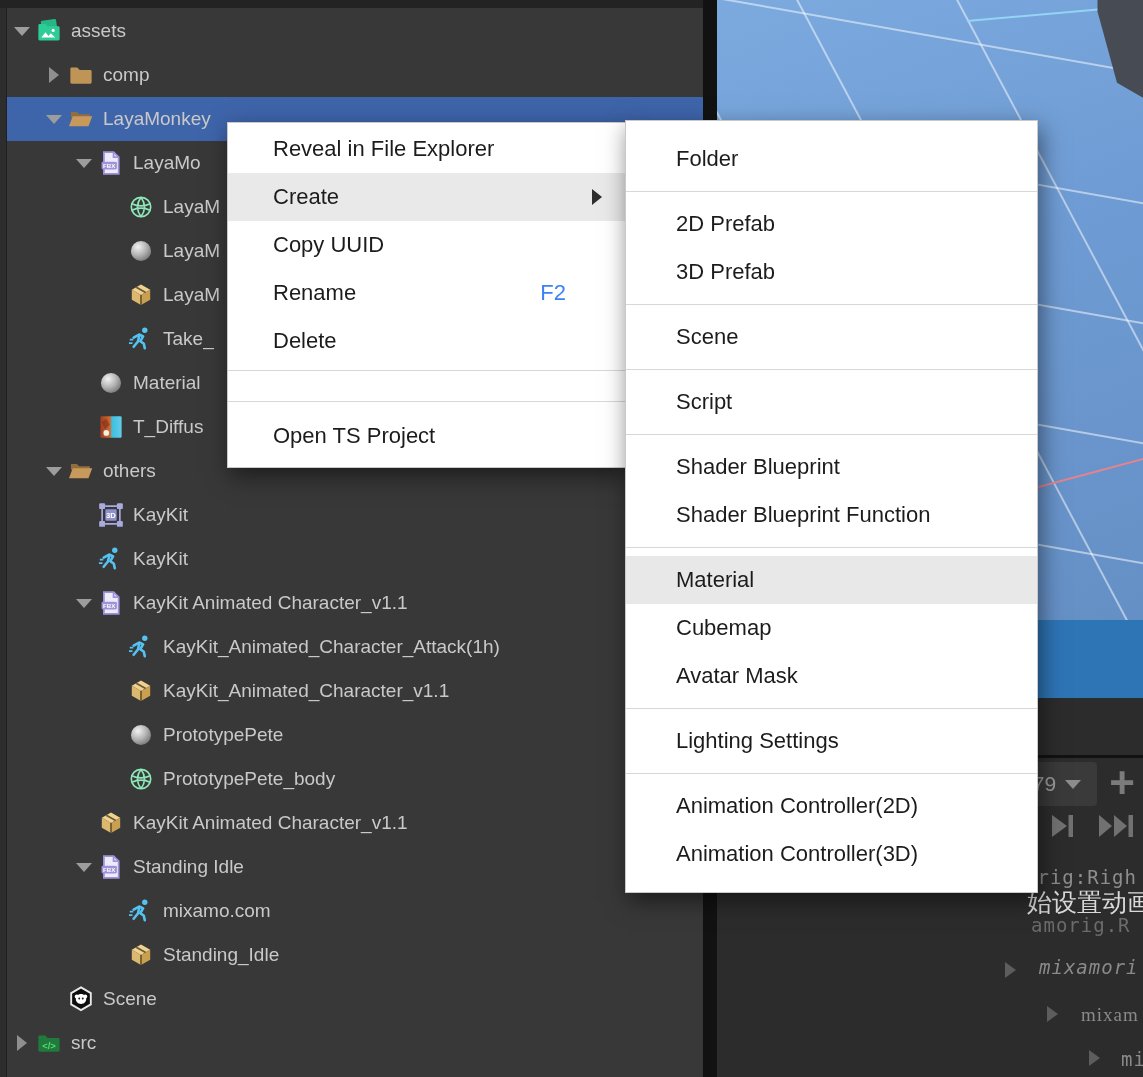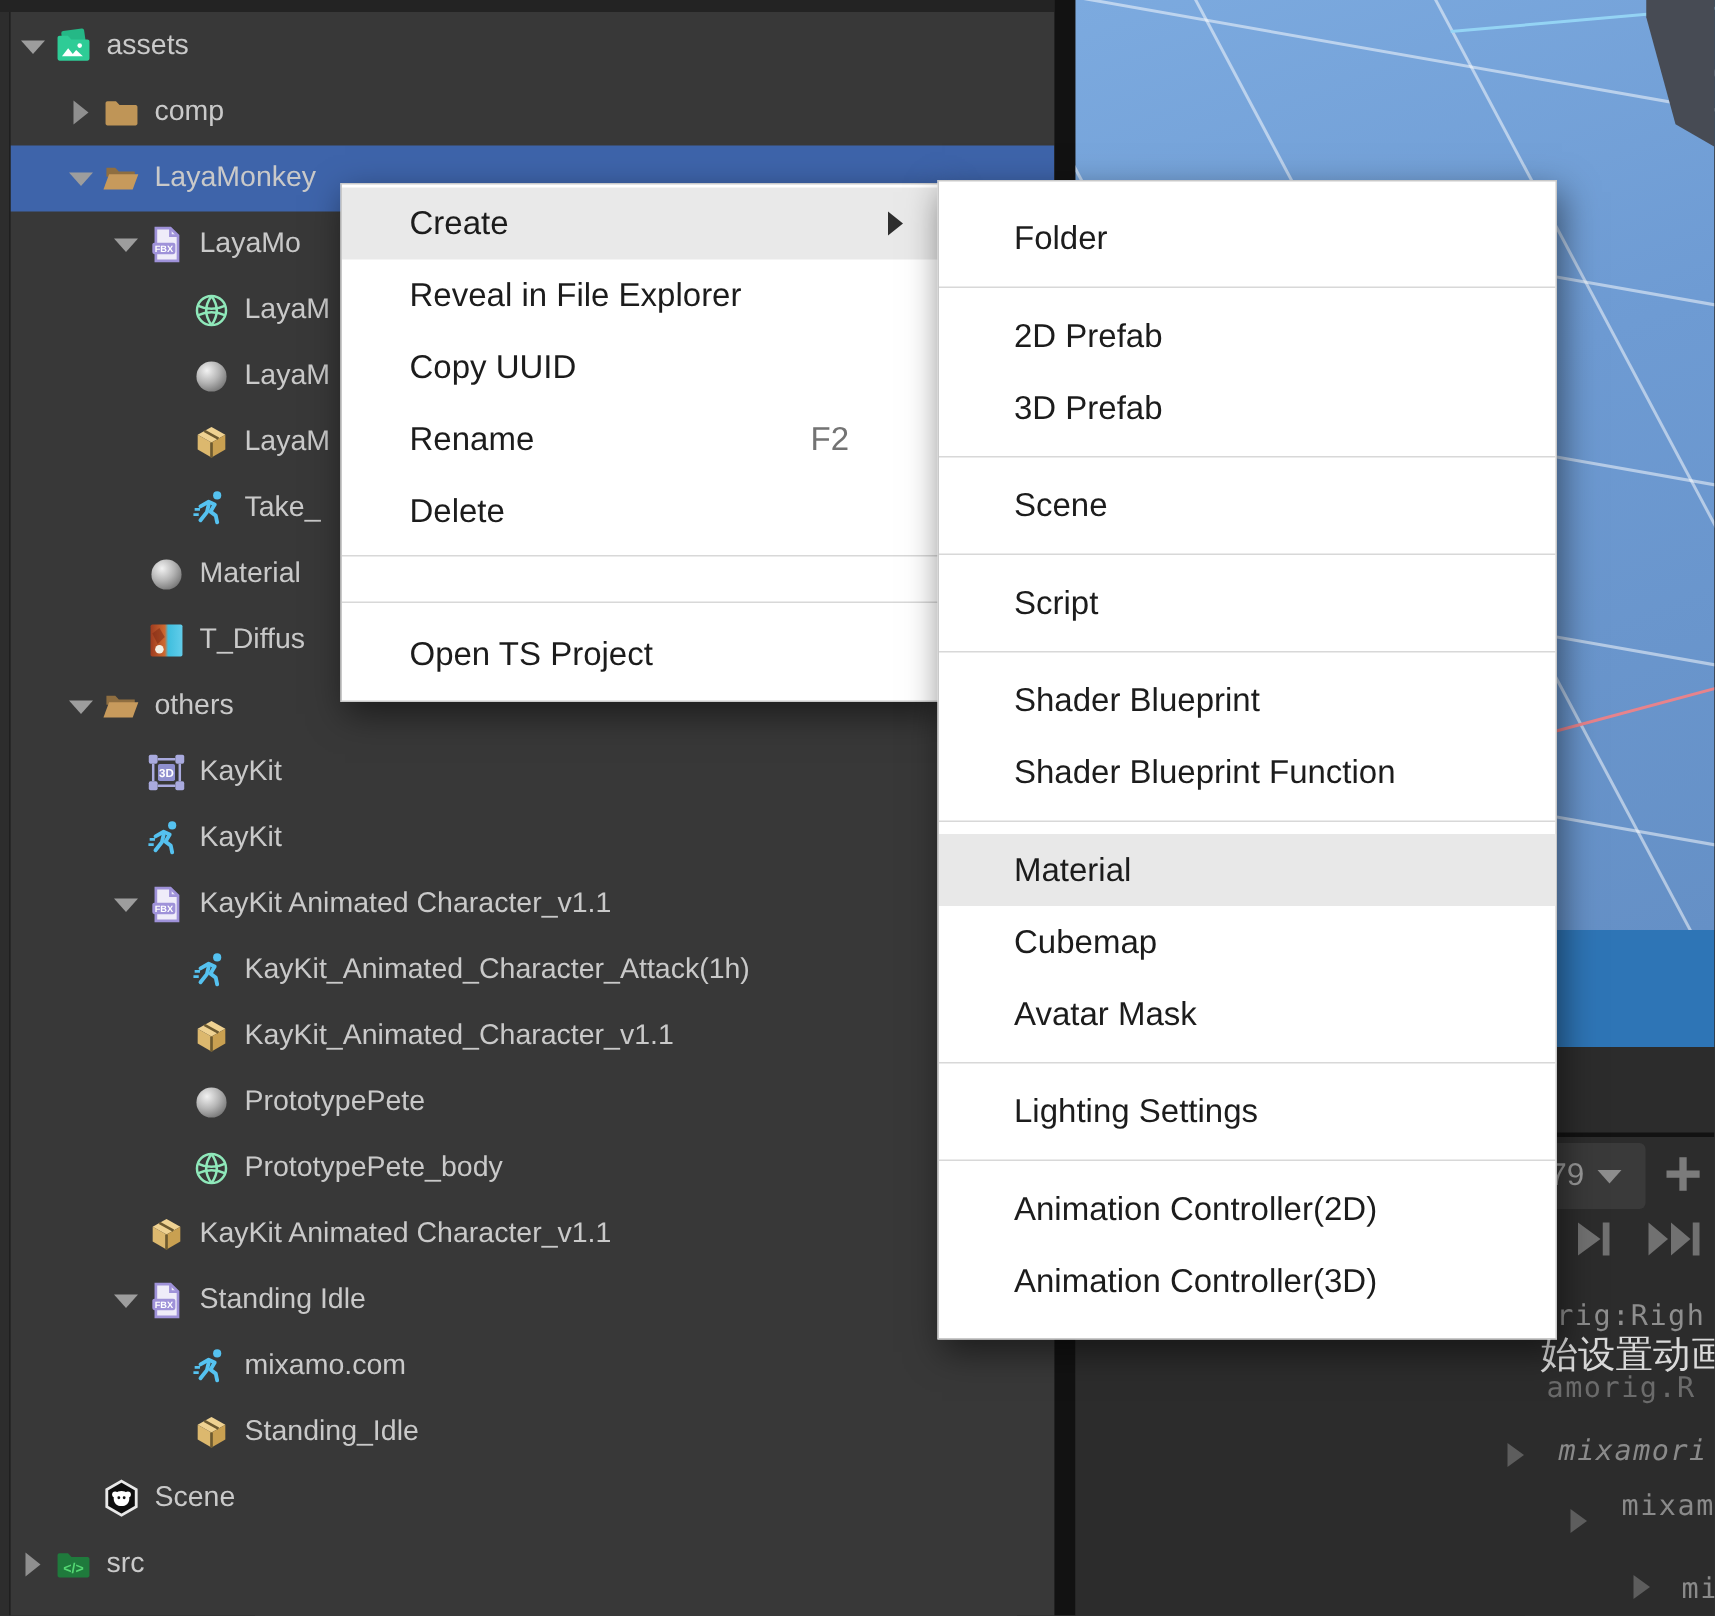--- a/index.html
+++ b/index.html
@@ -51,21 +51,21 @@
   .rb-cjk{position:absolute;left:310px;top:188px;font-size:25px;color:#d9d9d9;white-space:nowrap;z-index:2;}
   .rb-row2{position:absolute;left:314px;top:216px;font-size:19px;color:#6b6b6b;z-index:1;}
   .bone-caret{position:absolute;width:0;height:0;border-top:8px solid transparent;border-bottom:8px solid transparent;border-left:11px solid #5d5d5d;}
   .bone-lbl{position:absolute;font-size:19px;color:#8a8a8a;}
 
   
   .ctx{position:absolute;left:227px;top:122px;width:398px;background:#ffffff;border:1px solid #c9c9c9;
       box-shadow:3px 8px 22px rgba(0,0,0,.5);padding:2px 0;z-index:30;}
   .mi{height:48px;display:flex;align-items:center;padding:0 24px 0 45px;font-size:22px;color:#1c1c1c;}
   .mi.hl{background:#e9e9e9;}
-  .mi .shortcut{margin-left:auto;margin-right:36px;color:#737373;}
+  .mi .shortcut{margin-left:auto;margin-right:36px;color:#3b82f6;}
   .sub-arrow{margin-left:auto;width:0;height:0;border-top:8px solid transparent;border-bottom:8px solid transparent;border-left:10px solid #2e2e2e;}
   .menu-sep{height:1px;background:#d8d8d8;margin:5px 0;}
   .menu-gap{height:20px;}
 
   
   .sub{position:absolute;left:625px;top:120px;width:411px;background:#ffffff;border:1px solid #c9c9c9;
       box-shadow:3px 8px 22px rgba(0,0,0,.5);padding:6px 0;z-index:31;}
   .sg{padding:8px 0;}
   .sg + .sg{border-top:1px solid #d8d8d8;}
   .si{height:48px;display:flex;align-items:center;padding-left:50px;font-size:22px;color:#1c1c1c;white-space:nowrap;}
@@ -457,33 +457,33 @@
   </div>
 
   <div class="mono rb-row1">orig:Righ</div>
   <div class="rb-cjk">始设置动画</div>
   <div class="mono rb-row2">amorig.R</div>
 
   <span class="bone-caret" style="left:288px;top:264px;"></span>
   <span class="mono bone-lbl" style="left:322px;top:258px;font-style:italic;">mixamori</span>
 
   <span class="bone-caret" style="left:330px;top:308px;"></span>
-  <span class="mono bone-lbl" style="left:364px;top:295px;">mixam</span>
+  <span class="mono bone-lbl" style="left:364px;top:306px;font-family:Liberation Serif, serif;">mixam</span>
 
   <span class="bone-caret" style="left:372px;top:352px;"></span>
   <span class="mono bone-lbl" style="left:404px;top:350px;">mi</span>
 </div>
 
 <div class="ctx">
+  <div class="mi">
+    <span>Reveal in File Explorer</span>
+  </div>
   <div class="mi hl">
     <span>Create</span>
     <span class="sub-arrow"></span>
-  </div>
-  <div class="mi">
-    <span>Reveal in File Explorer</span>
   </div>
   <div class="mi">
     <span>Copy UUID</span>
   </div>
   <div class="mi">
     <span>Rename</span>
     <span class="shortcut">F2</span>
   </div>
   <div class="mi">
     <span>Delete</span>

